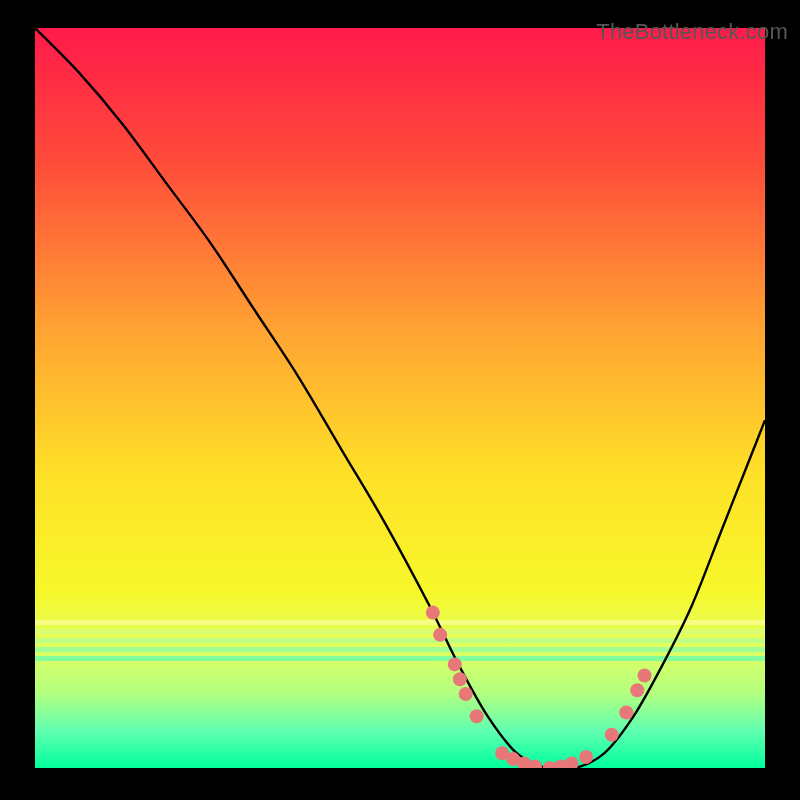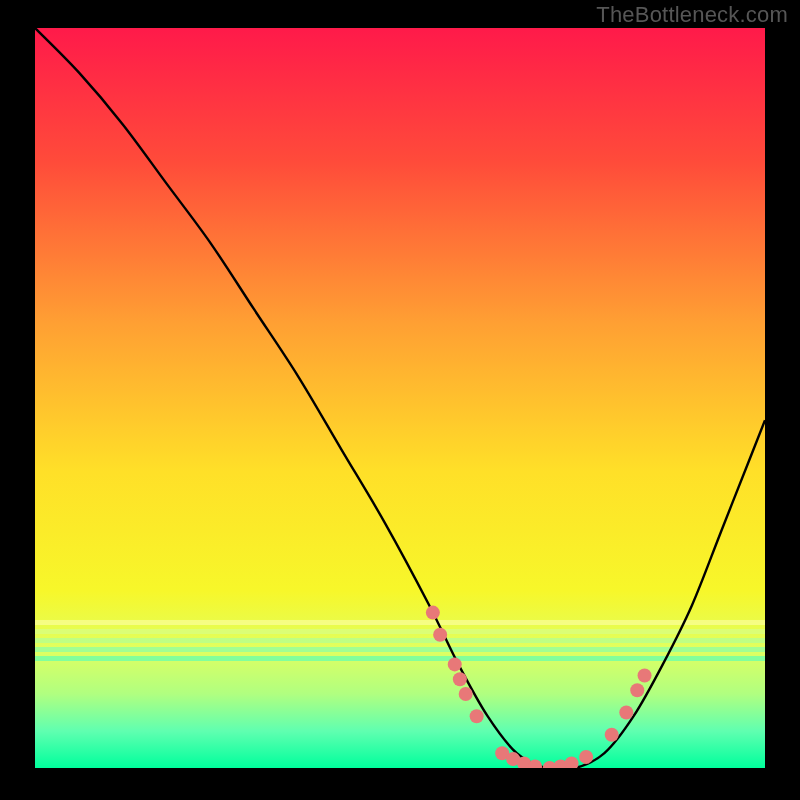--- a/index.html
+++ b/index.html
@@ -10,21 +10,21 @@
     background: #000000;
     overflow: hidden;
   }
   .container {
     position: relative;
     width: 800px;
     height: 800px;
   }
   .watermark {
     position: absolute;
-    top: 2px;
+    top: 19px;
     right: 12px;
     font-family: Arial, sans-serif;
     font-size: 22px;
     color: #565656;
     font-weight: 500;
     z-index: 10;
     letter-spacing: 0.2px;
   }
   .plot-area {
     position: absolute;

